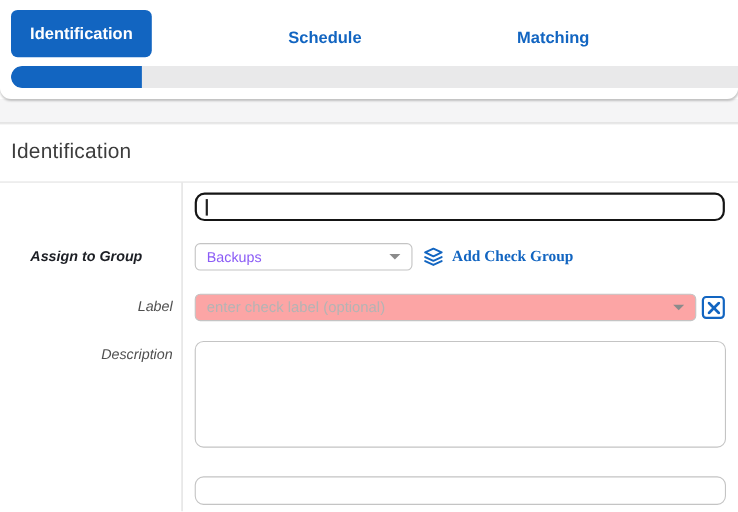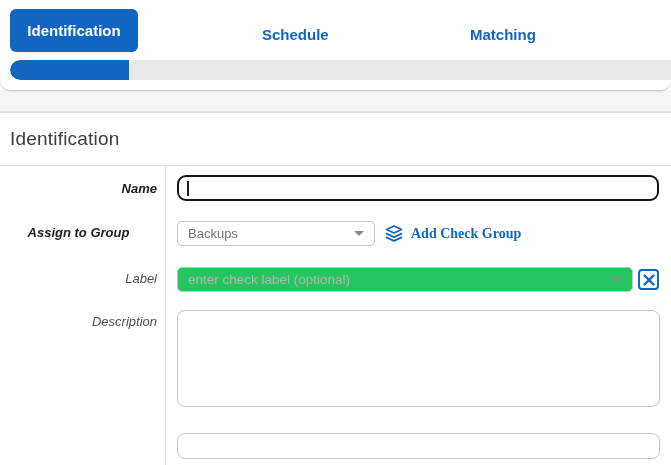--- a/index.html
+++ b/index.html
@@ -43,31 +43,31 @@
   .name-box { position:absolute; left:177px; top:9px; width:482px; height:26px;
     border:2px solid #151515; border-radius:9px; background:#fff;
     display:flex; align-items:center; padding:0 8px; }
   .caret-cursor { width:1.5px; height:15px; background:#222; }
   .name-box input { flex:1; border:none; outline:none; font-size:13px;
     font-family:inherit; background:transparent; margin-left:1px; }
 
   .select-box { position:absolute; left:177px; top:55px; width:198px; height:25px;
     border:1px solid #c4c4c4; border-radius:5px; background:#fff; cursor:pointer;
     display:flex; align-items:center; padding:0 10px; }
-  .select-value { flex:1; font-size:13px; color:#737373; }
+  .select-value { flex:1; font-size:13px; color:#8b5cf6; }
   .dd-caret { width:0; height:0; border-left:5px solid transparent;
     border-right:5px solid transparent; border-top:5px solid #8b8b8b; }
 
   .group-action { position:absolute; left:384px; top:55px; height:25px;
     display:flex; align-items:center; gap:7px; background:none; border:none;
     cursor:pointer; font-family:Liberation Serif, serif; }
   .group-action .action-label { color:#1265c1; font-weight:bold; font-size:14px; }
 
   .combo-box { position:absolute; left:177px; top:101px; width:456px; height:25px;
-    border:1px solid #c4c4c4; border-radius:5px; background:#22c55e;
+    border:1px solid #c4c4c4; border-radius:5px; background:#fca5a5;
     display:flex; align-items:center; padding:0 10px; }
   .combo-box input { flex:1; border:none; outline:none; font-size:13.5px;
     font-family:inherit; background:transparent; color:#555; }
   .combo-box input::placeholder { color:#b4b4b4; opacity:1; }
 
   .clear-btn { position:absolute; left:638px; top:103px; width:21px; height:21px;
     border:2px solid #1265c1; border-radius:4px; background:#fff; cursor:pointer;
     display:flex; align-items:center; justify-content:center; padding:0; }
 
   .desc-area { position:absolute; left:177px; top:144px; width:483px; height:97px;
@@ -101,21 +101,20 @@
   <div class="band"></div>
 
   <div class="panel">
     <div class="section-header">
       <span class="section-title">Identification</span>
     </div>
 
     <div class="form">
       <div class="vline"></div>
 
-      <span class="flabel strong lbl-name">Name</span>
       <div class="name-box">
         <span class="caret-cursor"></span>
         <input type="text" autocomplete="off" value="" style="">
       </div>
 
       <span class="flabel strong lbl-group">Assign to Group</span>
       <div class="select-box">
         <span class="select-value">Backups</span>
         <span class="dd-caret"></span>
       </div>

